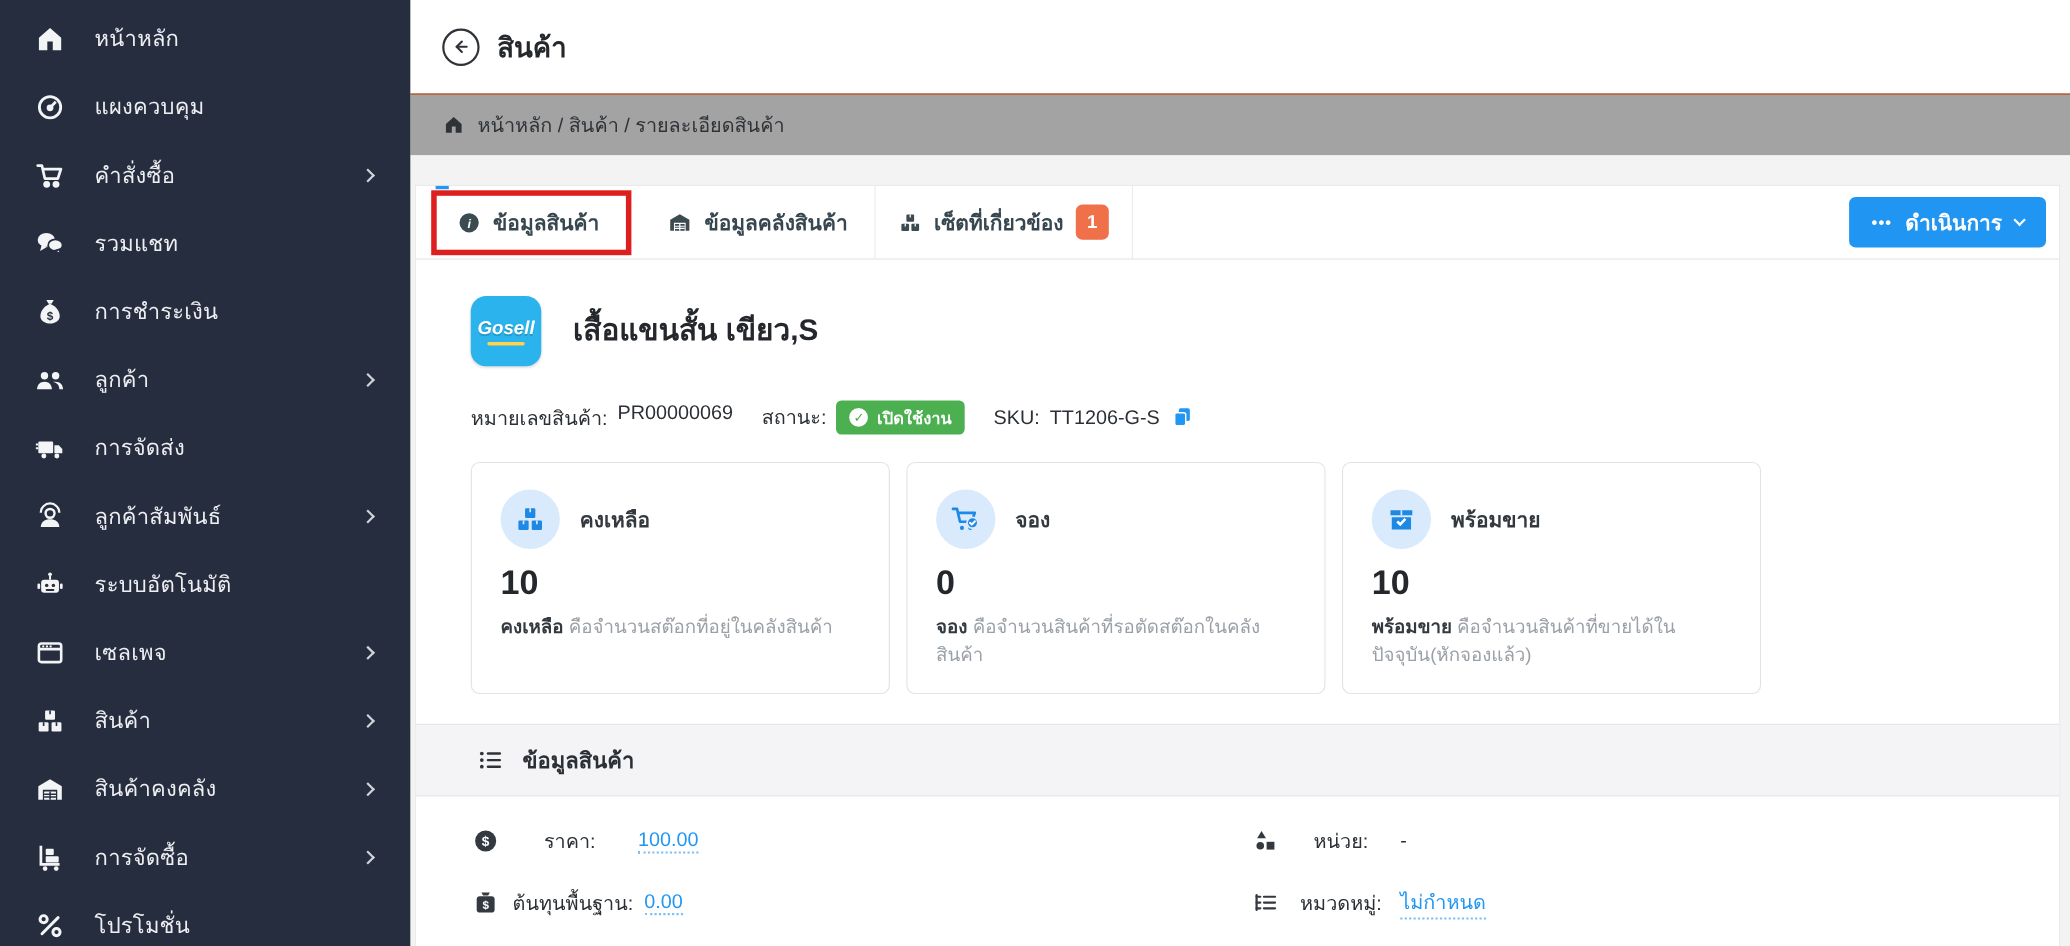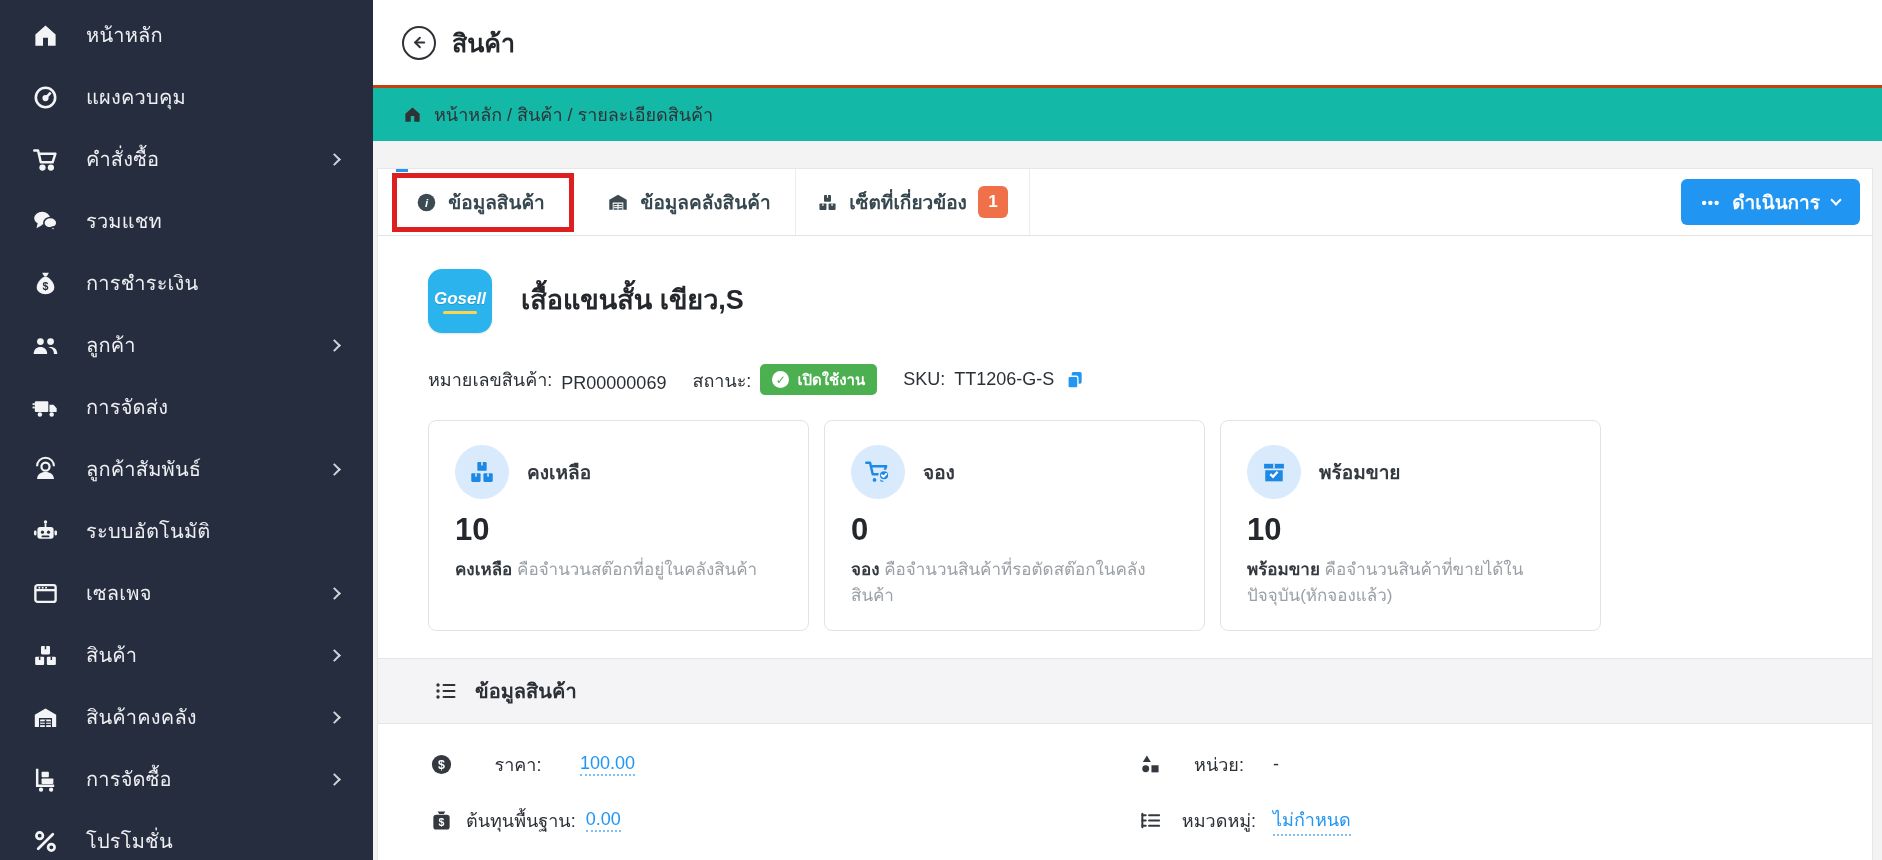--- a/index.html
+++ b/index.html
@@ -17,21 +17,21 @@
   .chev { margin-left:auto; width:9px; height:9px; border-right:2.4px solid #cfd4da;
     border-bottom:2.4px solid #cfd4da; transform:rotate(-45deg); }
 
   
   .main { position:absolute; left:373px; top:0; right:0; height:860px; }
   .topbar { height:85px; background:#fff; display:flex; align-items:center; padding-left:29px; }
   .back-btn { width:34px; height:34px; border:2px solid #2f3337; border-radius:50%;
     display:flex; align-items:center; justify-content:center; cursor:pointer; background:#fff; }
   .page-title { margin-left:16px; font-size:25px; font-weight:700; color:#24272b; }
 
-  .breadcrumb { height:56px; background:#14b8a6; border-top:3px solid #c2410c;
+  .breadcrumb { height:56px; background:#a3a3a3; border-top:1px solid #c2410c;
     display:flex; align-items:center; padding-left:30px; color:#2f3337; font-size:18px; cursor:pointer; }
   .breadcrumb .bicon { margin-right:12px; color:#2f3337; }
 
   .card { margin:27px 9px 0 4px; background:#fff; border:1px solid #e7e7e7; height:700px; }
 
   
   .tabrow { height:67px; border-bottom:1px solid #e3e3e3; display:flex; align-items:stretch; }
   .tab { display:flex; align-items:center; justify-content:center; gap:11px;
     border-right:1px solid #ececec; cursor:pointer; position:relative;
     font-size:19px; font-weight:600; color:#37474f; }
@@ -59,21 +59,21 @@
   
   .product-sec { padding:33px 50px 0 50px; }
   .prod-top { display:flex; align-items:flex-start; }
   .logo { width:64px; height:64px; border-radius:14px; background:#2ab3ec; display:flex;
     flex-direction:column; align-items:center; justify-content:center; box-shadow:0 1px 2px rgba(0,0,0,.12); }
   .logo .ltext { color:#fff; font-size:17px; font-weight:700; font-style:italic; text-shadow:0 1px 0 rgba(0,0,0,.15); }
   .logo .lline { width:34px; height:3px; background:#ffd34d; border-radius:2px; margin-top:2px; }
   .prod-name { margin-left:29px; margin-top:9px; font-size:27px; font-weight:600; color:#24272b; }
   .meta-row { margin-top:31px; display:flex; align-items:center; gap:26px;
     font-size:18px; color:#2b3036; font-weight:500; }
-  .meta-item { display:flex; align-items:flex-end; gap:9px; }
+  .meta-item { display:flex; align-items:flex-start; gap:9px; }
   .badge-green { background:#4caf50; color:#fff; border-radius:5px; height:31px;
     display:flex; align-items:center; gap:8px; padding:0 12px; font-size:15px; font-weight:600; }
   .badge-green .chk { width:17px; height:17px; background:#fff; color:#4caf50; border-radius:50%;
     font-size:12px; font-weight:700; display:flex; align-items:center; justify-content:center; }
   .copy-ic { cursor:pointer; margin-left:2px; }
 
   
   .stats { margin:25px 0 0 50px; width:1173px; display:flex; gap:15px; }
   .stat-card { flex:1; border:1px solid #e3e3e3; border-radius:8px; background:#fff;
     padding:24px 30px 20px 26px; min-height:146px; }

